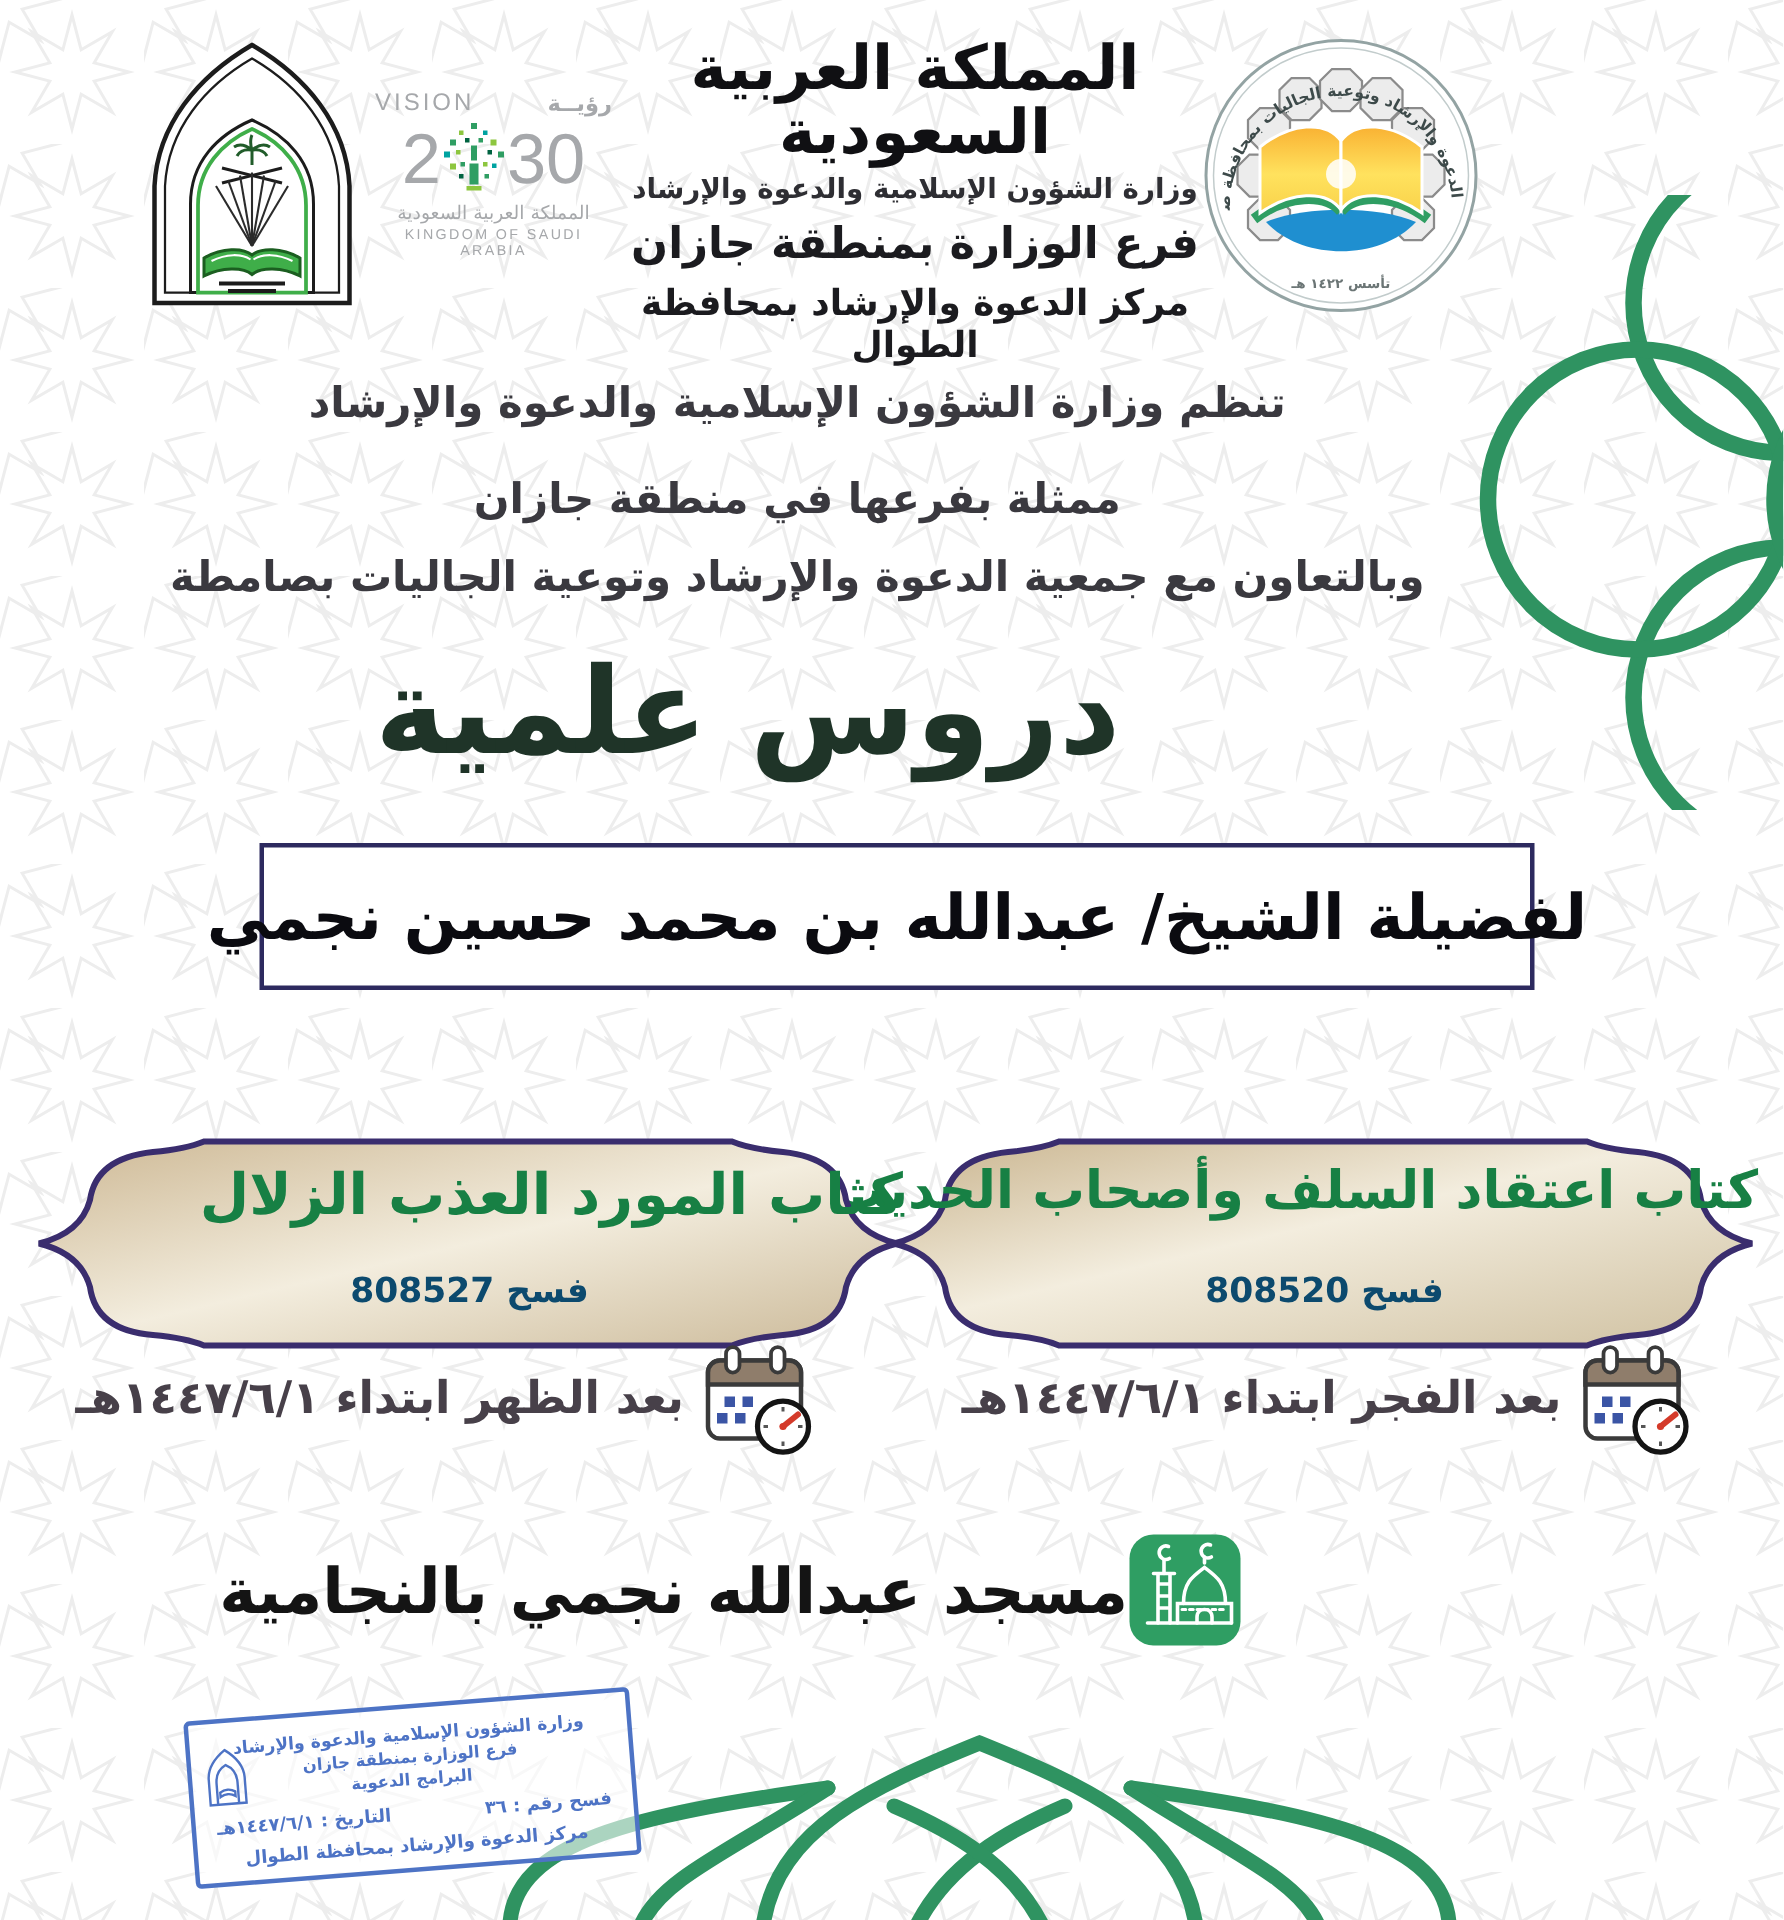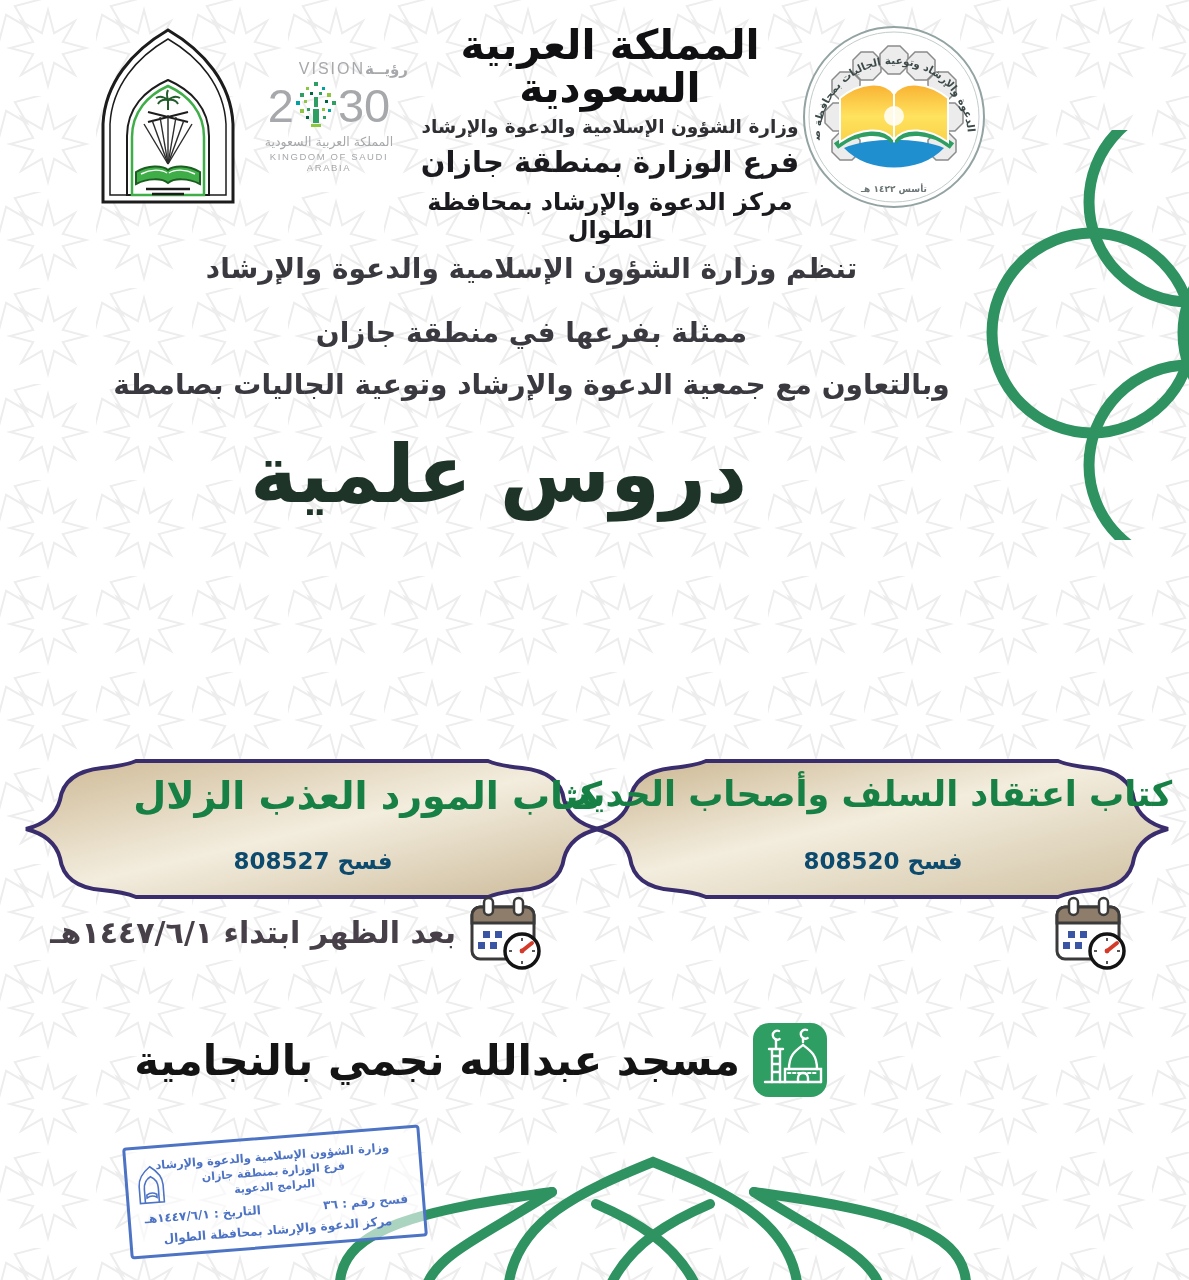--- a/index.html
+++ b/index.html
@@ -14,21 +14,21 @@
   
   #header{z-index:2;}
   .hdr-center{left:418px;top:24px;width:384px;text-align:center;direction:rtl;color:#17171a;}
   .calligraphy{font-size:41px;font-weight:bold;line-height:1.05;letter-spacing:-1px;color:#101013;}
   .ministry-line{font-size:18.5px;font-weight:600;color:#2e2e33;margin-top:6px;}
   .branch-line{font-size:29px;font-weight:bold;color:#1b1b1f;margin-top:8px;}
   .centre-line{font-size:24px;font-weight:bold;color:#1b1b1f;margin-top:9px;}
 
   
   .vision{left:250px;top:60px;width:158px;color:#a6a8ab;text-align:center;}
-  .vision-row1{display:flex;justify-content:flex-end;align-items:center;gap:0;font-size:16px;}
+  .vision-row1{display:flex;justify-content:space-between;align-items:center;gap:0;font-size:16px;}
   .vision-en{font-family:"Liberation Sans",sans-serif;letter-spacing:2px;}
   .vision-ar{font-weight:bold;font-size:15px;}
   .vision-year{display:flex;justify-content:center;align-items:center;font-size:47px;line-height:1;margin-top:2px;font-family:"Liberation Sans",sans-serif;}
   .vision-country-ar{font-size:12.5px;margin-top:4px;direction:rtl;}
   .vision-country-en{font-family:"Liberation Sans",sans-serif;font-size:9.5px;letter-spacing:1.6px;margin-top:2px;}
 
   
   .intro{left:0;width:1063px;text-align:center;direction:rtl;font-weight:bold;color:#3a393f;font-size:28px;z-index:2;}
 
   
@@ -42,21 +42,21 @@
   .banner{width:578px;height:155px;z-index:2;}
   .banner svg{position:absolute;left:0;top:0;}
   .banner .book-title{position:absolute;left:0;top:22px;width:100%;text-align:right;direction:rtl;font-size:35px;font-weight:bold;color:#178044;white-space:nowrap;}
   .banner .license{position:absolute;left:0;top:96px;width:100%;text-align:center;direction:rtl;font-size:23px;font-weight:bold;color:#0c4a6e;}
 
   
   .schedule{display:flex;direction:rtl;align-items:center;gap:12px;z-index:2;}
   .schedule .sched-text{font-size:30px;font-weight:bold;color:#474049;white-space:nowrap;}
 
   
-  .venue{display:flex;direction:rtl;align-items:center;gap:12px;z-index:2;}
+  .venue{display:flex;direction:rtl;align-items:center;gap:0;z-index:2;}
   .venue .venue-text{font-size:42px;font-weight:bold;color:#141414;white-space:nowrap;}
 
   
   .stamp{left:126px;top:1136px;width:272px;padding:10px 10px 8px 10px;border:3px solid #4d73c5;border-radius:4px;transform:rotate(-4.5deg);color:#4d73c5;direction:rtl;text-align:center;z-index:2;background:rgba(255,255,255,0.6);}
   .stamp .s1{font-size:11.5px;font-weight:bold;}
   .stamp .s2,.stamp .s3{font-size:11px;font-weight:bold;margin-top:2px;}
   .stamp .srow{display:flex;justify-content:space-between;font-size:12px;font-weight:bold;margin-top:9px;padding:0 4px;}
   .stamp .s6{font-size:12px;font-weight:bold;margin-top:7px;}
   .stamp-arch{position:absolute;right:auto;left:8px;top:16px;}
 </style>
@@ -209,20 +209,23 @@
       <text x="96" y="172" text-anchor="middle" font-size="9" font-weight="bold" fill="#6b7575">تأسس ١٤٢٢ هـ</text>
     </svg>
   </div>
 
   <div class="abs intro" style="top:252px;">تنظم وزارة الشؤون الإسلامية والدعوة والإرشاد</div>
   <div class="abs intro" style="top:316px;">ممثلة بفرعها في منطقة جازان</div>
   <div class="abs intro" style="top:368px;">وبالتعاون مع جمعية الدعوة والإرشاد وتوعية الجاليات بصامطة</div>
 
   <div class="abs big-title">دروس علمية</div>
 
+  <div class="abs sheikh-box">
+    <span>لفضيلة الشيخ/ عبدالله بن محمد حسين نجمي</span>
+  </div>
 
   <div class="abs banner" style="left:594px;top:752px;">
     <svg width="578" height="155" viewBox="0 0 578 155" xmlns="http://www.w3.org/2000/svg">
       <defs>
         <linearGradient id="tan1" x1="0" y1="0" x2="1" y2="1">
           <stop offset="0" stop-color="#c9b48e"></stop>
             <stop offset="0.45" stop-color="#f3edde"></stop>
             <stop offset="1" stop-color="#cfc0a0"></stop>
         </linearGradient>
       </defs>
@@ -257,20 +260,21 @@
         <rect x="15" y="38" width="7" height="7"></rect>
           <rect x="27" y="38" width="7" height="7"></rect>
         <rect x="10" y="49" width="7" height="7"></rect>
           <rect x="22" y="49" width="7" height="7"></rect>
       </g>
       <circle cx="54" cy="58" r="17" fill="#ffffff" stroke="#141414" stroke-width="3.5"></circle>
       <path d="M54,45 L54,48 M54,68 L54,71 M41,58 L44,58 M64,58 L67,58" stroke="#555" stroke-width="2"></path>
       <path d="M54,58 L64,50" stroke="#d43a2a" stroke-width="4" stroke-linecap="round"></path>
       <circle cx="54" cy="58" r="2.4" fill="#d43a2a"></circle>
     </svg>
+    <span class="sched-text">بعد الفجر  ابتداء ١٤٤٧/٦/١هـ</span>
   </div>
 
   <div class="abs schedule" style="top:893px;right:645px;">
     <svg width="76" height="78" viewBox="0 0 76 78" xmlns="http://www.w3.org/2000/svg">
       <rect x="4" y="14" width="62" height="52" rx="8" fill="#ffffff" stroke="#3a3a3a" stroke-width="3"></rect>
       <path d="M4,22 C4,17.6 7.6,14 12,14 L58,14 C62.4,14 66,17.6 66,22 L66,30 L4,30 Z" fill="#8f7d6b" stroke="#3a3a3a" stroke-width="3"></path>
       <rect x="16" y="5" width="9" height="17" rx="4.5" fill="#ffffff" stroke="#3a3a3a" stroke-width="2.5"></rect>
       <rect x="46" y="5" width="9" height="17" rx="4.5" fill="#ffffff" stroke="#3a3a3a" stroke-width="2.5"></rect>
       <g fill="#3b55a5">
         <rect x="15" y="38" width="7" height="7"></rect>

